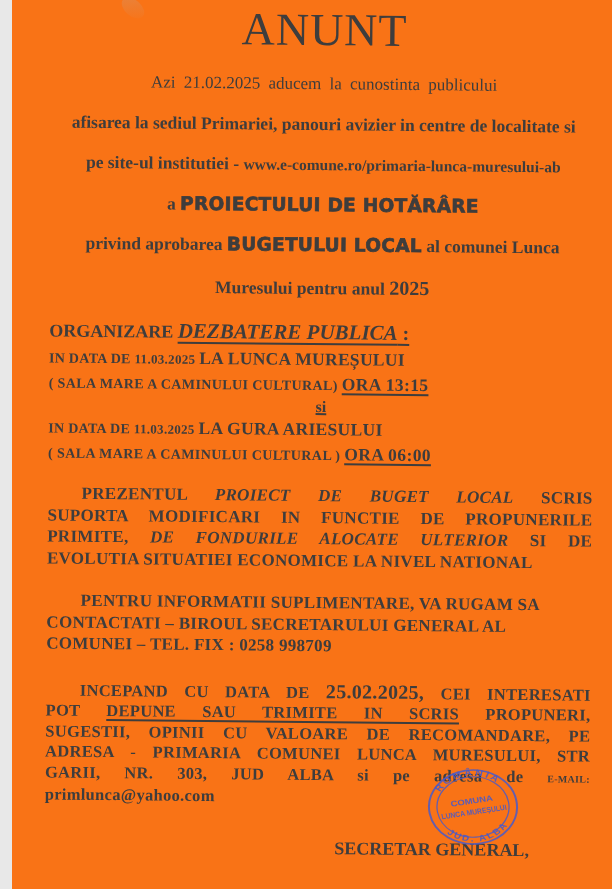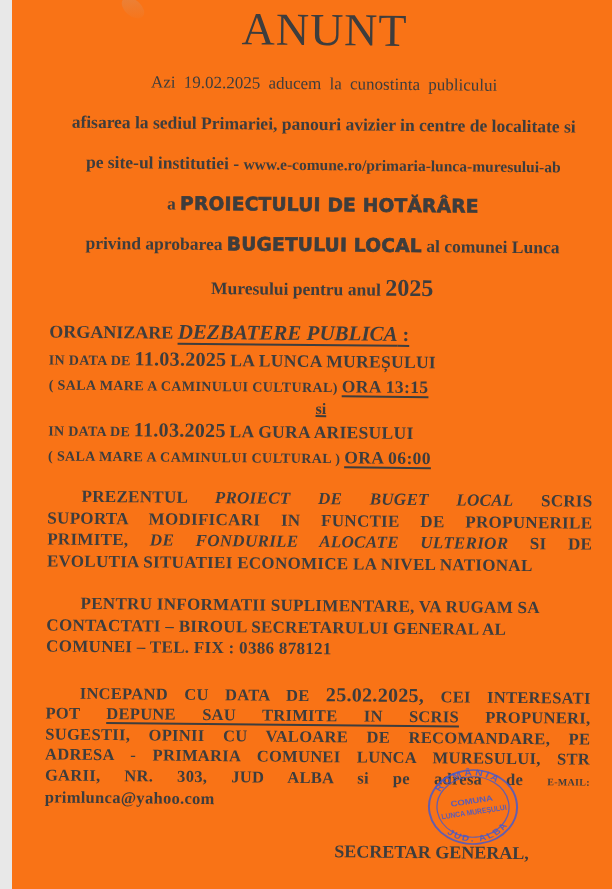--- a/index.html
+++ b/index.html
@@ -13,26 +13,26 @@
     letter-spacing:1px;margin:0;}
   
   .cline{text-align:center;white-space:nowrap;}
   .i1{font-size:17px;line-height:22px;word-spacing:4px;}
   .ib{font-weight:700;font-size:17.5px;line-height:22.5px;}
   .i6{line-height:26px;}
   
   .r-url{font-size:15.5px;}
   .r-hv{font-family:"DejaVu Sans",sans-serif;font-weight:700;font-size:18.5px;
     -webkit-text-stroke:.7px currentColor;letter-spacing:.3px;}
-  .r-yr{font-size:24px;}
+  .r-yr{font-size:20px;}
   .r-i{font-style:italic;}
   .r-u{text-decoration:underline;text-decoration-thickness:2px;text-underline-offset:3px;}
   .r-big{font-size:20px;}
   .r-sm{font-size:10px;}
-  .r-dt{font-size:20px;}
+  .r-dt{font-size:13px;}
   .r-loc{font-size:17.5px;}
   .r-main{font-size:21px;font-style:italic;text-decoration:underline;
     text-decoration-thickness:2px;text-underline-offset:4px;}
   .r-colon{font-size:20px;text-decoration:underline;text-decoration-thickness:2px;
     text-underline-offset:4px;}
   .r-time{font-size:17.5px;text-decoration:underline;text-decoration-thickness:2px;
     text-underline-offset:3px;}
   
   .dhead{margin:42px 0 0 5px;font-weight:700;font-size:18px;line-height:28px;white-space:nowrap;}
   .evt{margin-left:34px;font-weight:700;font-size:14px;line-height:24px;
@@ -64,21 +64,21 @@
 </head>
 <body>
 
 <div class="doc">
   <div class="smudge"></div>
 
   <div class="content">
     <h1 class="title">ANUNT</h1>
 
     <div>
-      <p class="cline i1"><span>Azi </span><span>19.02.2025</span><span> aducem la cunostinta publicului</span></p>
+      <p class="cline i1"><span>Azi </span><span>21.02.2025</span><span> aducem la cunostinta publicului</span></p>
       <p class="cline ib"><span>afisarea la sediul Primariei, panouri avizier in centre de localitate si</span></p>
       <p class="cline ib"><span>pe site-ul institutiei - </span><span class="r-url">www.e-comune.ro/primaria-lunca-muresului-ab</span></p>
       <p class="cline ib"><span>a </span><span class="r-hv">PROIECTULUI DE HOTĂRÂRE</span></p>
       <p class="cline ib"><span>privind aprobarea </span><span class="r-hv">BUGETULUI LOCAL</span><span> al comunei Lunca</span></p>
       <p class="cline ib i6"><span>Muresului pentru anul </span><span class="r-yr">2025</span></p>
     </div>
 
     <div>
       <p class="para dhead"><span>ORGANIZARE  </span><span class="r-main">DEZBATERE PUBLICA</span><span class="r-colon"> :</span></p>
       <p class="para evt"><span>IN DATA DE </span><span class="r-dt">11.03.2025</span><span>  </span><span class="r-loc">LA LUNCA MUREȘULUI</span></p>
@@ -91,21 +91,21 @@
     <div class="p1">
       <div class="jl ind"><span>PREZENTUL </span><span class="r-i">PROIECT DE BUGET LOCAL</span><span> SCRIS</span></div>
       <div class="jl"><span>SUPORTA MODIFICARI IN FUNCTIE DE PROPUNERILE</span></div>
       <div class="jl"><span>PRIMITE, </span><span class="r-i">DE FONDURILE ALOCATE ULTERIOR</span><span> SI DE</span></div>
       <div class="pl"><span>EVOLUTIA SITUATIEI ECONOMICE LA NIVEL NATIONAL</span></div>
     </div>
 
     <div class="p2">
       <div class="pl ind"><span>PENTRU INFORMATII SUPLIMENTARE, VA RUGAM SA</span></div>
       <div class="pl"><span>CONTACTATI – BIROUL SECRETARULUI GENERAL AL</span></div>
-      <div class="pl"><span>COMUNEI – TEL. FIX : </span><span>0386 878121</span></div>
+      <div class="pl"><span>COMUNEI – TEL. FIX : </span><span>0258 998709</span></div>
     </div>
 
     <div class="p3">
       <div class="jl ind"><span>INCEPAND CU DATA DE </span><span class="r-big">25.02.2025,</span><span> CEI INTERESATI</span></div>
       <div class="jl"><span>POT </span><span class="r-u">DEPUNE SAU TRIMITE IN SCRIS</span><span> PROPUNERI,</span></div>
       <div class="jl"><span>SUGESTII, OPINII CU VALOARE DE RECOMANDARE, PE</span></div>
       <div class="jl"><span>ADRESA - PRIMARIA COMUNEI LUNCA MURESULUI, STR</span></div>
       <div class="jl"><span>GARII, NR. 303, JUD ALBA si pe adresa de </span><span class="r-sm">E-MAIL:</span></div>
       <div class="pl"><span>primlunca@yahoo.com</span></div>
     </div>

